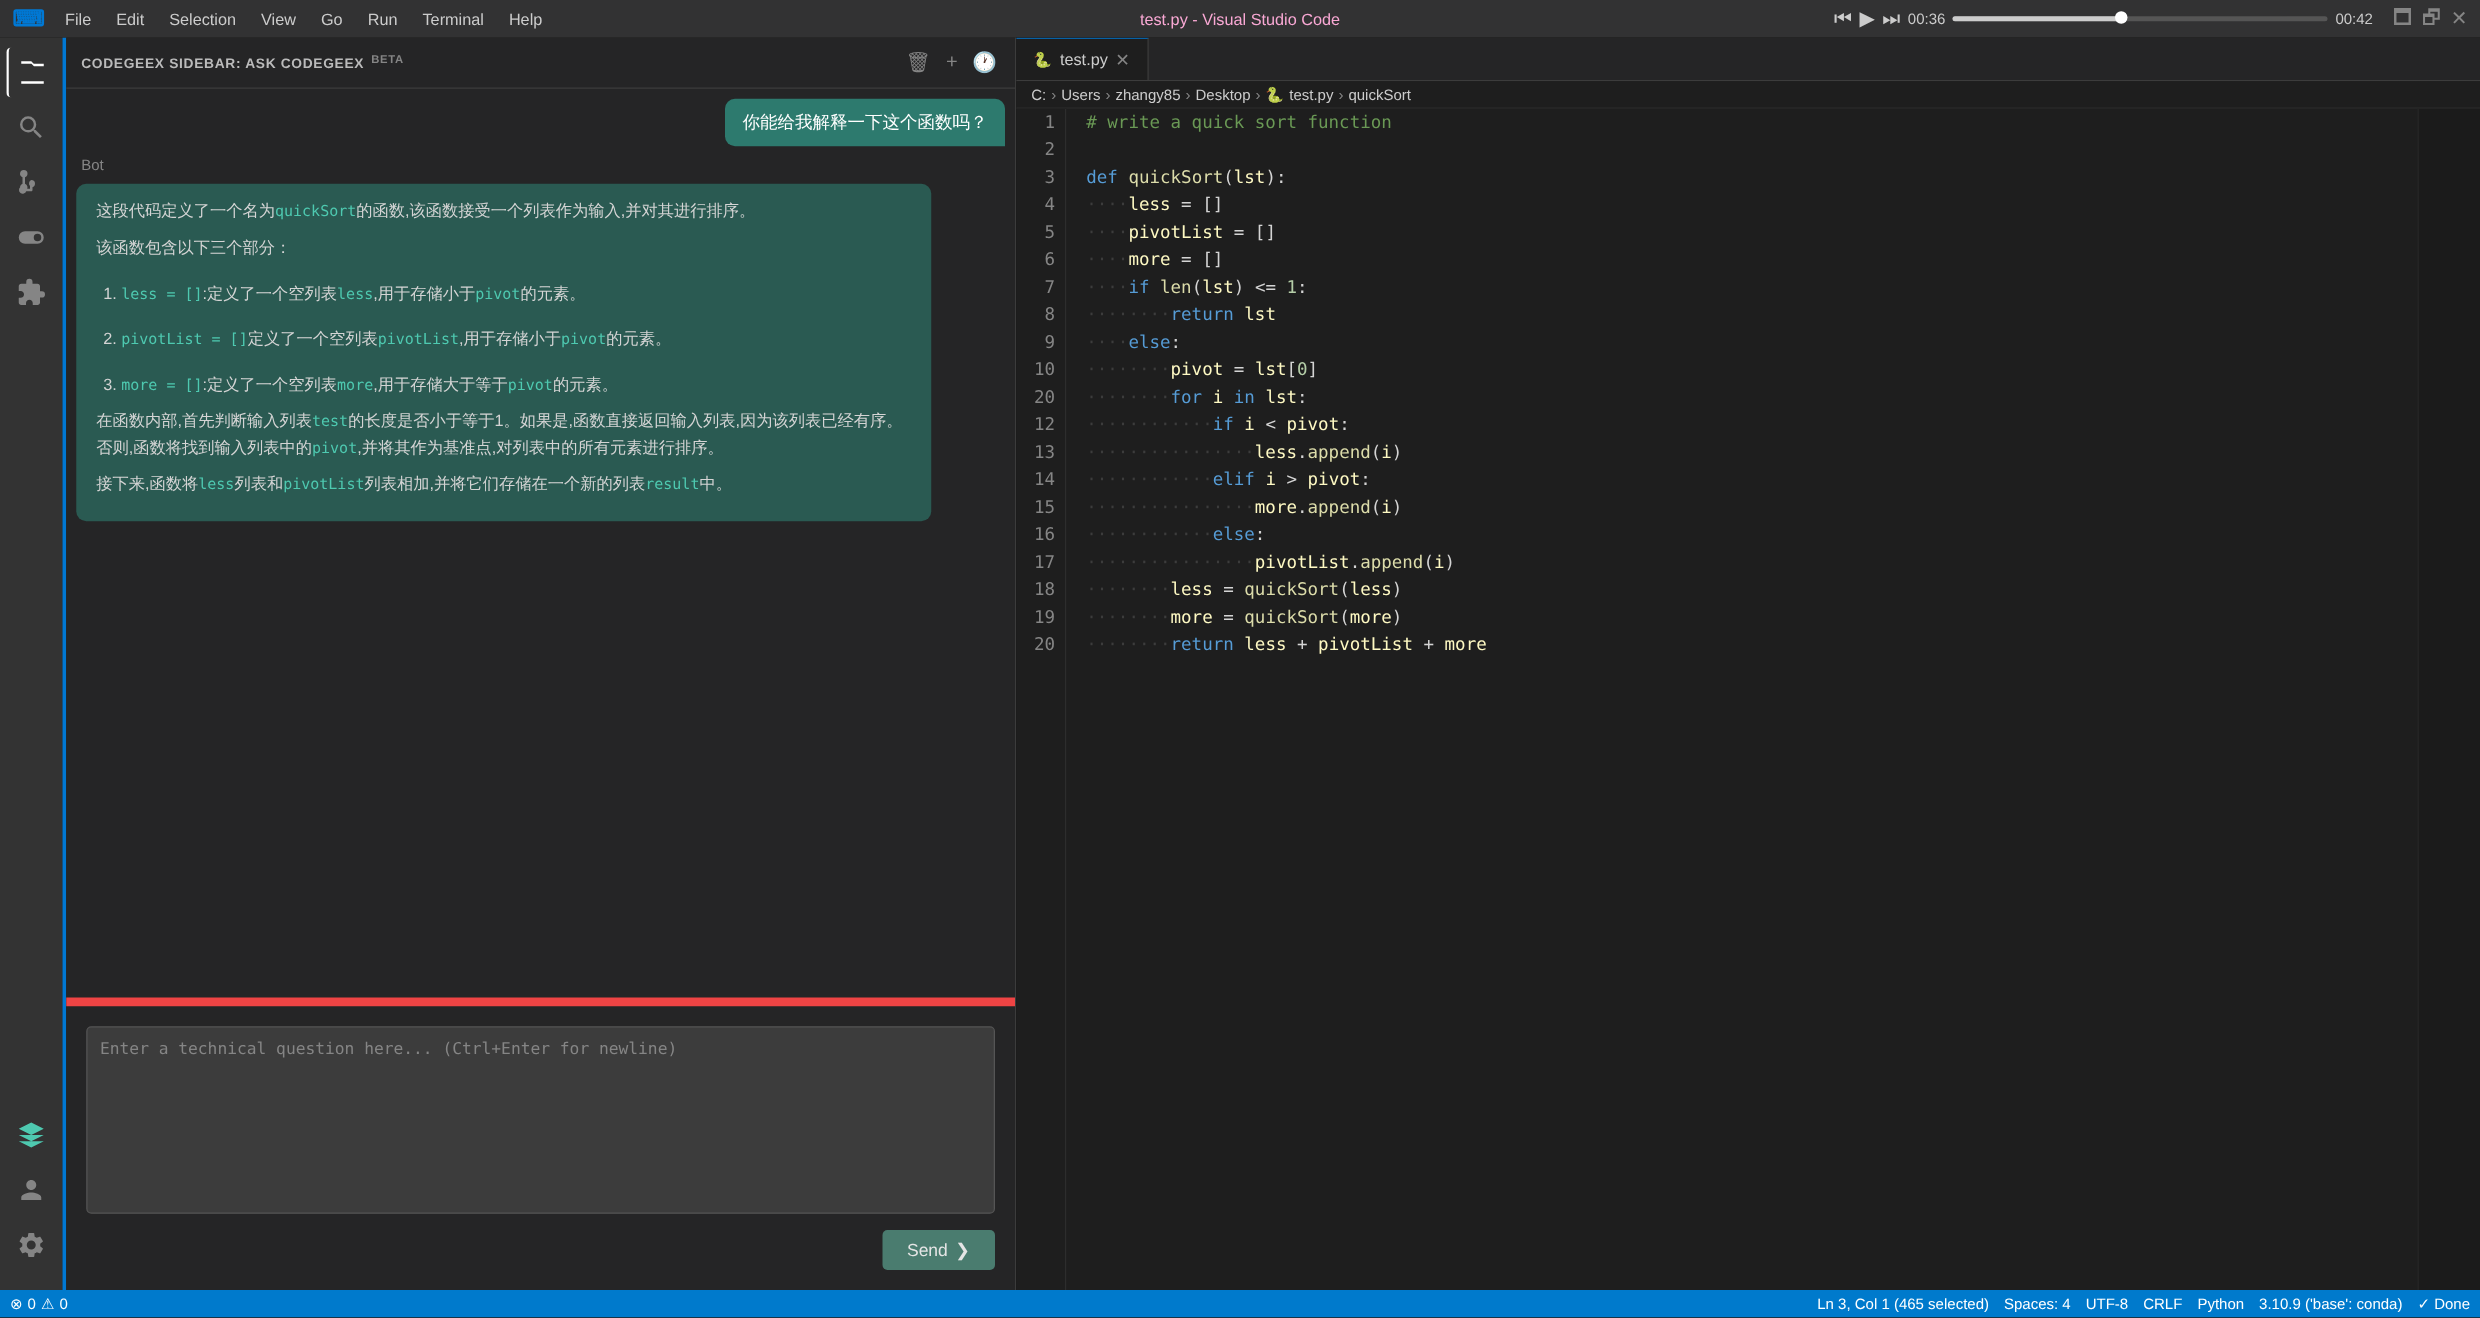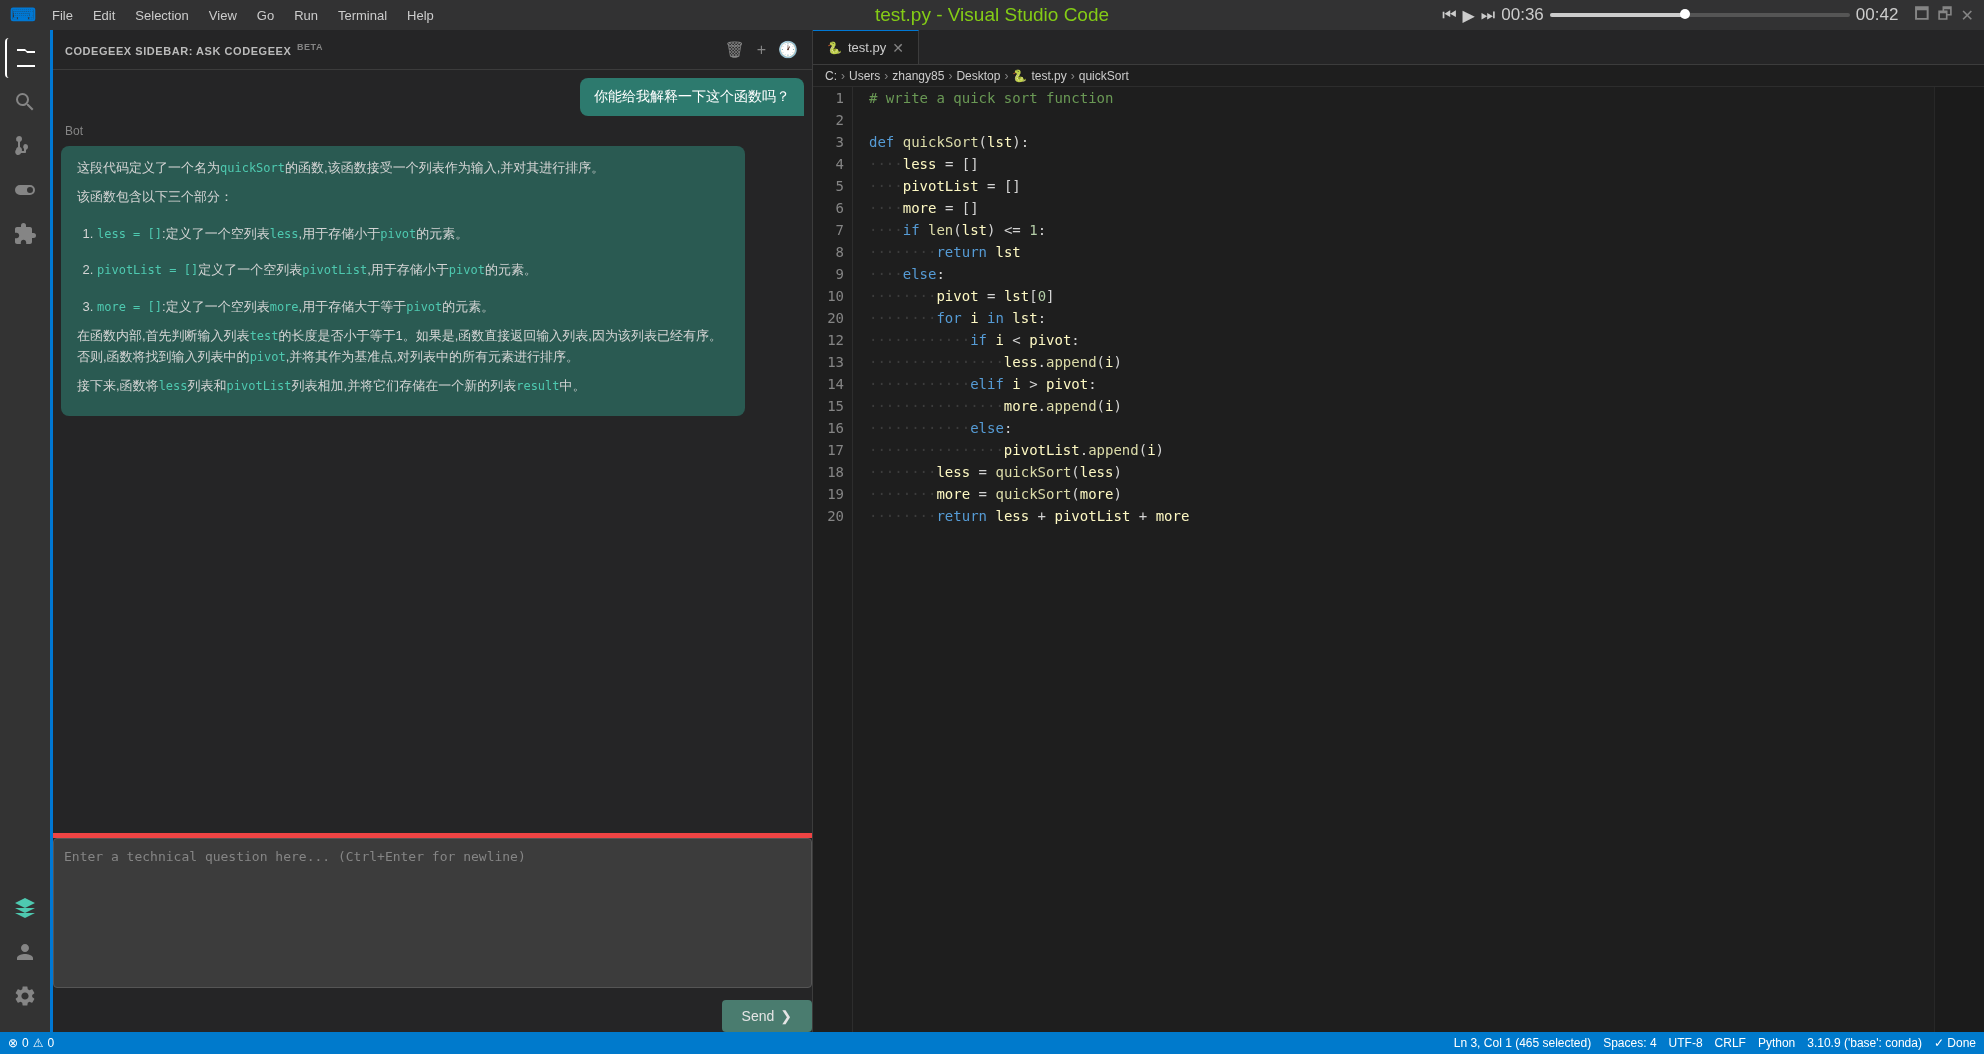--- a/index.html
+++ b/index.html
@@ -22,22 +22,22 @@
       justify-content: space-between;
       padding: 0 10px;
       flex-shrink: 0;
     }
     .title-bar-left {
       display: flex;
       align-items: center;
       gap: 8px;
     }
     .title-bar-title {
-      color: #84cc16;
-      font-size: 19px;
+      color: #f9a8d4;
+      font-size: 13px;
       position: absolute;
       left: 50%;
       transform: translateX(-50%);
     }
     .title-bar-menu {
       display: flex;
       gap: 4px;
     }
     .title-bar-menu span {
       color: #cccccc;
@@ -60,21 +60,21 @@
       align-items: center;
       gap: 6px;
     }
     .media-btn {
       color: #cccccc;
       font-size: 16px;
       cursor: pointer;
     }
     .time-display {
       color: #cccccc;
-      font-size: 17px;
+      font-size: 12px;
     }
     .progress-bar-container {
       width: 300px;
       height: 4px;
       background: #555;
       border-radius: 2px;
       position: relative;
     }
     .progress-bar-fill {
       height: 100%;
@@ -222,22 +222,22 @@
       margin-top: 16px;
     }
     .code-inline {
       color: #4ec9b0;
       font-family: 'Consolas', monospace;
       font-size: 12px;
     }
 
     
     .input-area {
-      padding: 0;
-      border-top: 5px solid #ef4444;
+      padding: 16px;
+      border-top: 7px solid #ef4444;
     }
     .chat-input {
       width: 100%;
       background: #3c3c3c;
       border: 1px solid #555;
       border-radius: 4px;
       color: #d4d4d4;
       font-size: 13px;
       font-family: 'Consolas', monospace;
       padding: 10px;

